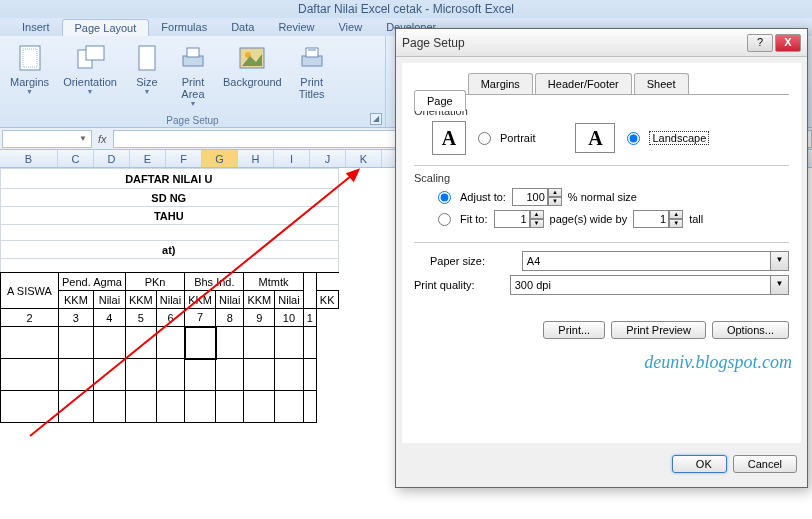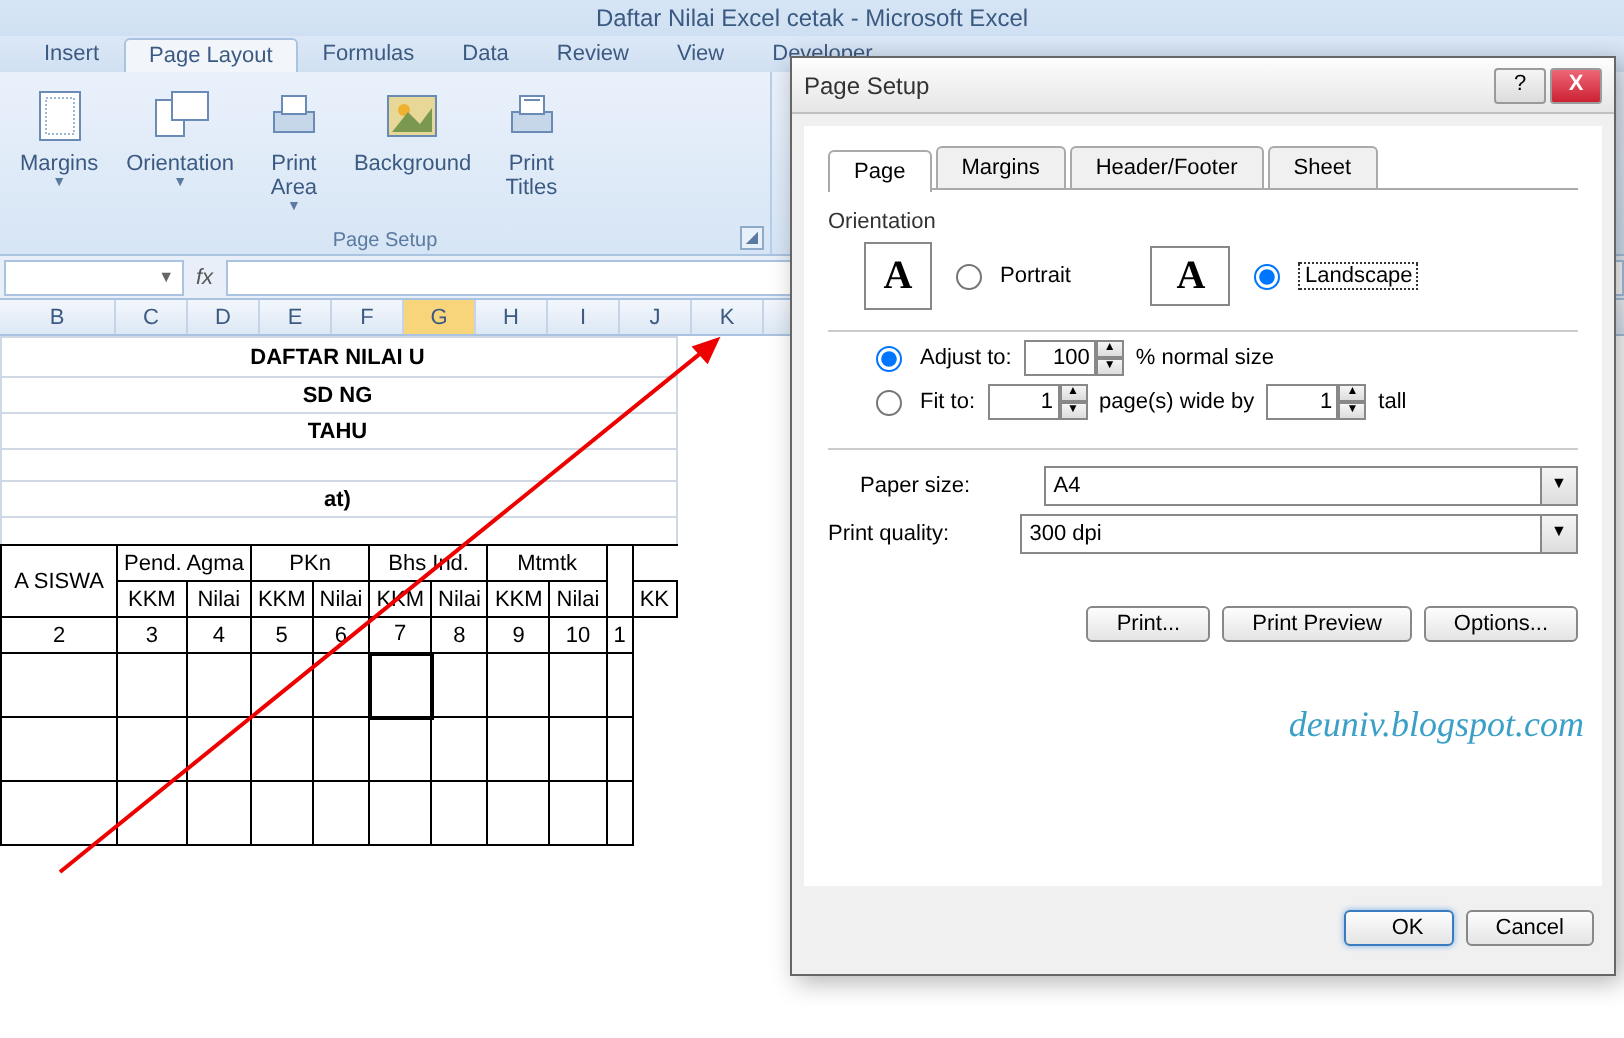--- a/index.html
+++ b/index.html
@@ -47,21 +47,21 @@
 
 .dialog { position:absolute; left:395px; top:28px; width:413px; height:460px; background:#f0f0f0; border:1px solid #666; box-shadow:3px 3px 12px rgba(0,0,0,.3); z-index:100; }
 .dlg-title { height:28px; background:linear-gradient(#fdfdfd,#e6e6e6); display:flex; align-items:center; padding:0 6px; border-bottom:1px solid #c0c0c0; }
 .dlg-title .t { color:#333; font-size:12px; }
 .dlg-title .btns { margin-left:auto; display:flex; gap:2px; }
 .dlg-title .wbtn { width:26px; height:18px; background:linear-gradient(#f5f5f5,#dcdcdc); border:1px solid #9a9a9a; border-radius:2px; text-align:center; font-size:11px; line-height:15px; }
 .dlg-title .wbtn.close { background:linear-gradient(#e67,#c23); color:#fff; font-weight:bold; }
 .dlg-body { padding:10px 12px; background:#fff; margin:6px; height:380px; position:relative; }
 .dlg-tabs { display:flex; border-bottom:1px solid #aaa; margin-bottom:10px; }
 .dlg-tabs span { padding:4px 12px; border:1px solid #aaa; border-bottom:none; background:#f0f0f0; margin-right:2px; font-size:11px; border-radius:3px 3px 0 0; }
-.dlg-tabs span.active { background:#fff; position:relative; top:2px; }
+.dlg-tabs span.active { background:#fff; position:relative; top:17px; }
 .section-lbl { font-size:11px; color:#333; margin:6px 0 4px 0; }
 .row { display:flex; align-items:center; gap:6px; margin:4px 0 4px 18px; font-size:11px; }
 .orient-icon { width:34px; height:34px; border:1px solid #888; background:#fff; display:flex; align-items:center; justify-content:center; font-family:serif; font-size:20px; font-weight:bold; }
 .orient-icon.land { width:40px; height:30px; }
 input[type=radio] { margin:0 3px 0 6px; }
 .spin { display:inline-flex; align-items:center; }
 .spin input { width:36px; height:18px; border:1px solid #888; text-align:right; padding-right:2px; font-size:11px; }
 .spin .updown { display:flex; flex-direction:column; }
 .spin .updown span { width:14px; height:9px; border:1px solid #888; background:linear-gradient(#f5f5f5,#ddd); font-size:6px; text-align:center; line-height:7px; }
 .combo { display:flex; width:280px; height:20px; border:1px solid #888; background:#fff; align-items:center; padding-left:4px; font-size:11px; }
@@ -104,20 +104,27 @@
     <div class="bigbtn">
       <svg viewBox="0 0 32 32">
           <rect x="4" y="8" width="14" height="18" fill="#fff" stroke="#6a8bb5"></rect>
           <rect x="12" y="4" width="18" height="14" fill="#fff" stroke="#6a8bb5"></rect>
         </svg>
       <span class="lbl">Orientation</span>
         <span class="arrow">▼</span>
     </div>
     <div class="bigbtn">
       <svg viewBox="0 0 32 32">
+          <rect x="8" y="4" width="16" height="24" fill="#fff" stroke="#6a8bb5"></rect>
+        </svg>
+      <span class="lbl">Size</span>
+        <span class="arrow">▼</span>
+    </div>
+    <div class="bigbtn">
+      <svg viewBox="0 0 32 32">
           <rect x="6" y="14" width="20" height="10" fill="#c7d7ea" stroke="#6a8bb5"></rect>
           <rect x="10" y="6" width="12" height="9" fill="#fff" stroke="#6a8bb5"></rect>
         </svg>
       <span class="lbl">Print<br>Area</span>
         <span class="arrow">▼</span>
     </div>
     <div class="bigbtn">
       <svg viewBox="0 0 32 32">
           <rect x="4" y="6" width="24" height="20" fill="#e8d898" stroke="#6a8bb5"></rect>
           <circle cx="12" cy="13" r="3" fill="#f0b030"></circle>
@@ -276,20 +283,21 @@
       <div class="orient-icon">A</div>
       <input type="radio" name="or" style="">
       <span>Portrait</span>
       <div style="width:28px"></div>
       <div class="orient-icon land">A</div>
       <input type="radio" name="or" checked="" style="">
       <span style="border:1px dotted #333; padding:0 2px">Landscape</span>
     </div>
 
     <div style="border-top:1px solid #ccc; margin:10px 0 4px"></div>
+    <div class="section-lbl">Scaling</div>
     <div class="row">
       <input type="radio" name="sc" checked="" style="">
       <span>Adjust to:</span>
       <span class="spin">
           <input value="100" style="">
           <span class="updown">
             <span>▲</span>
             <span>▼</span>
           </span>
         </span>

